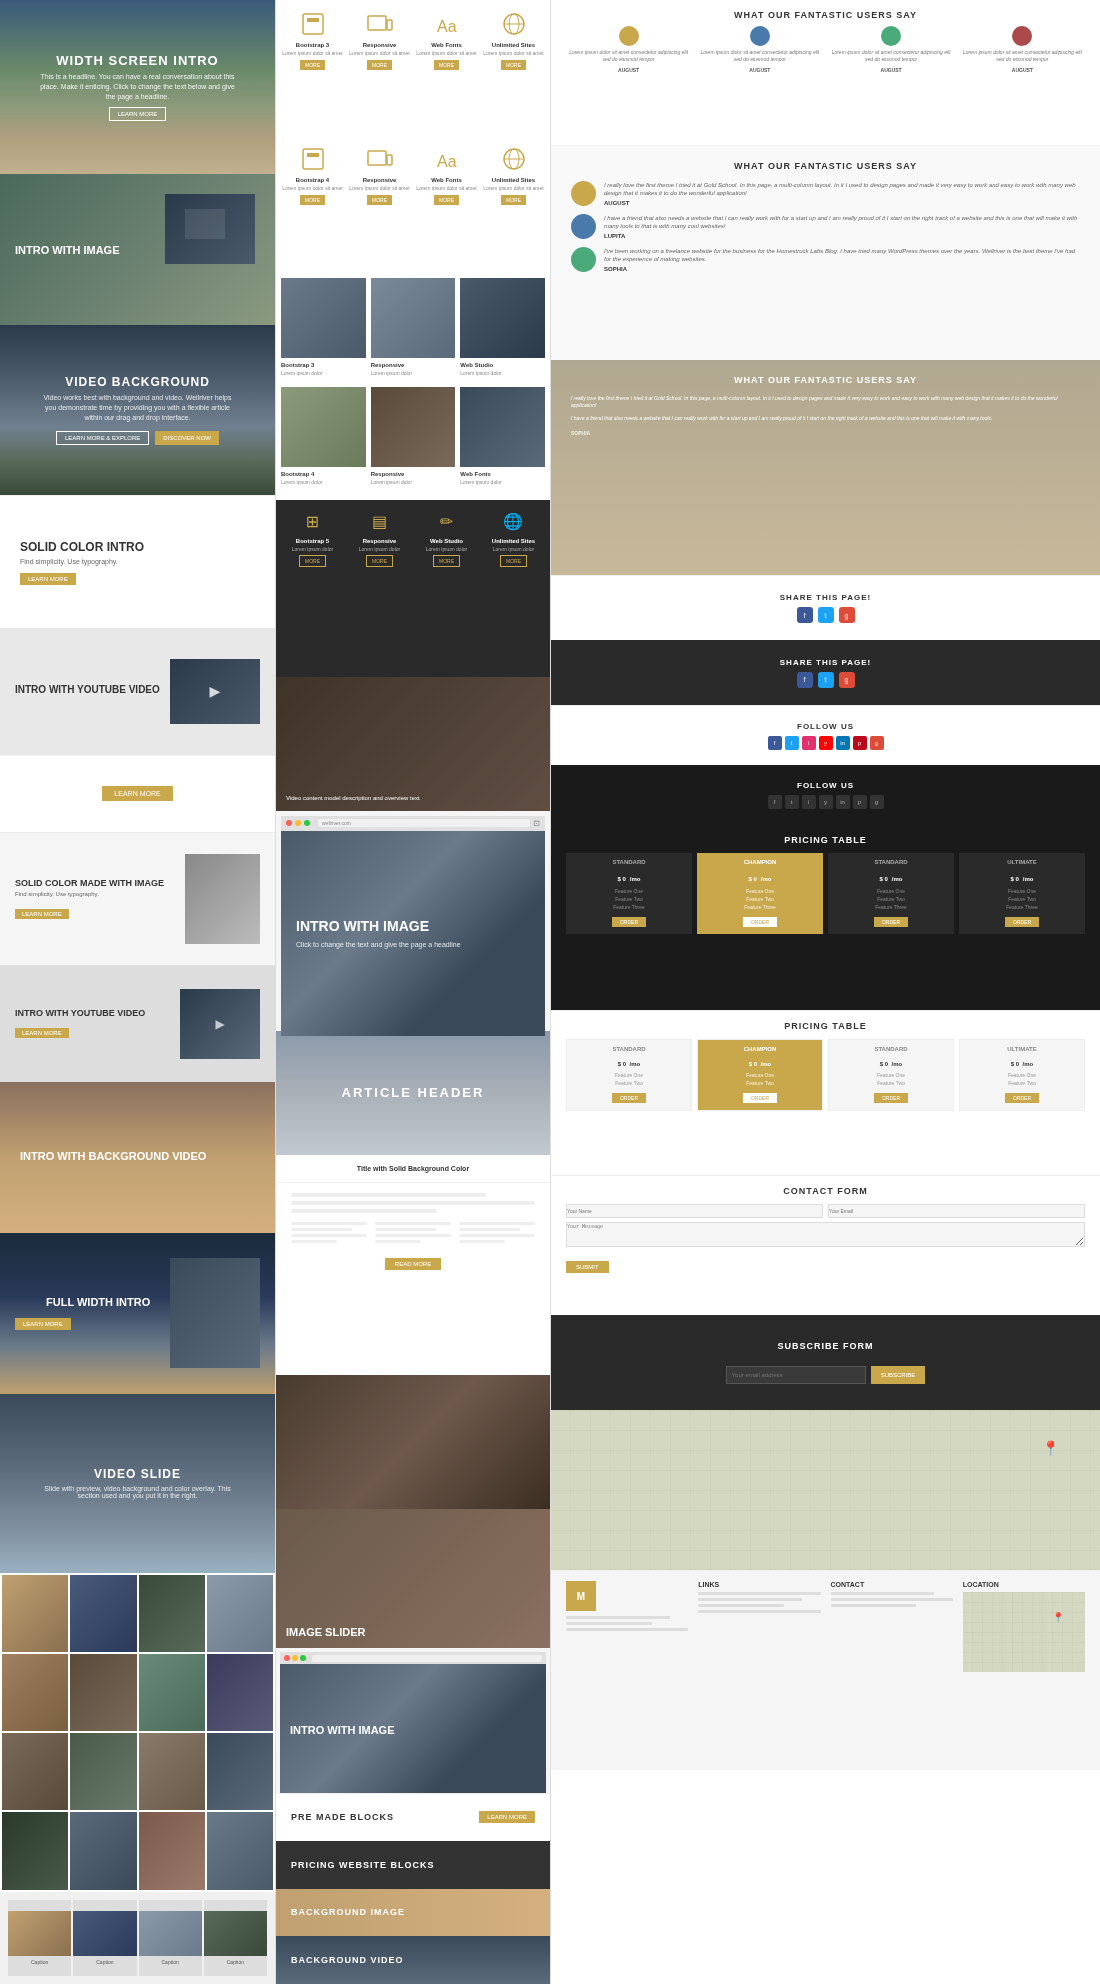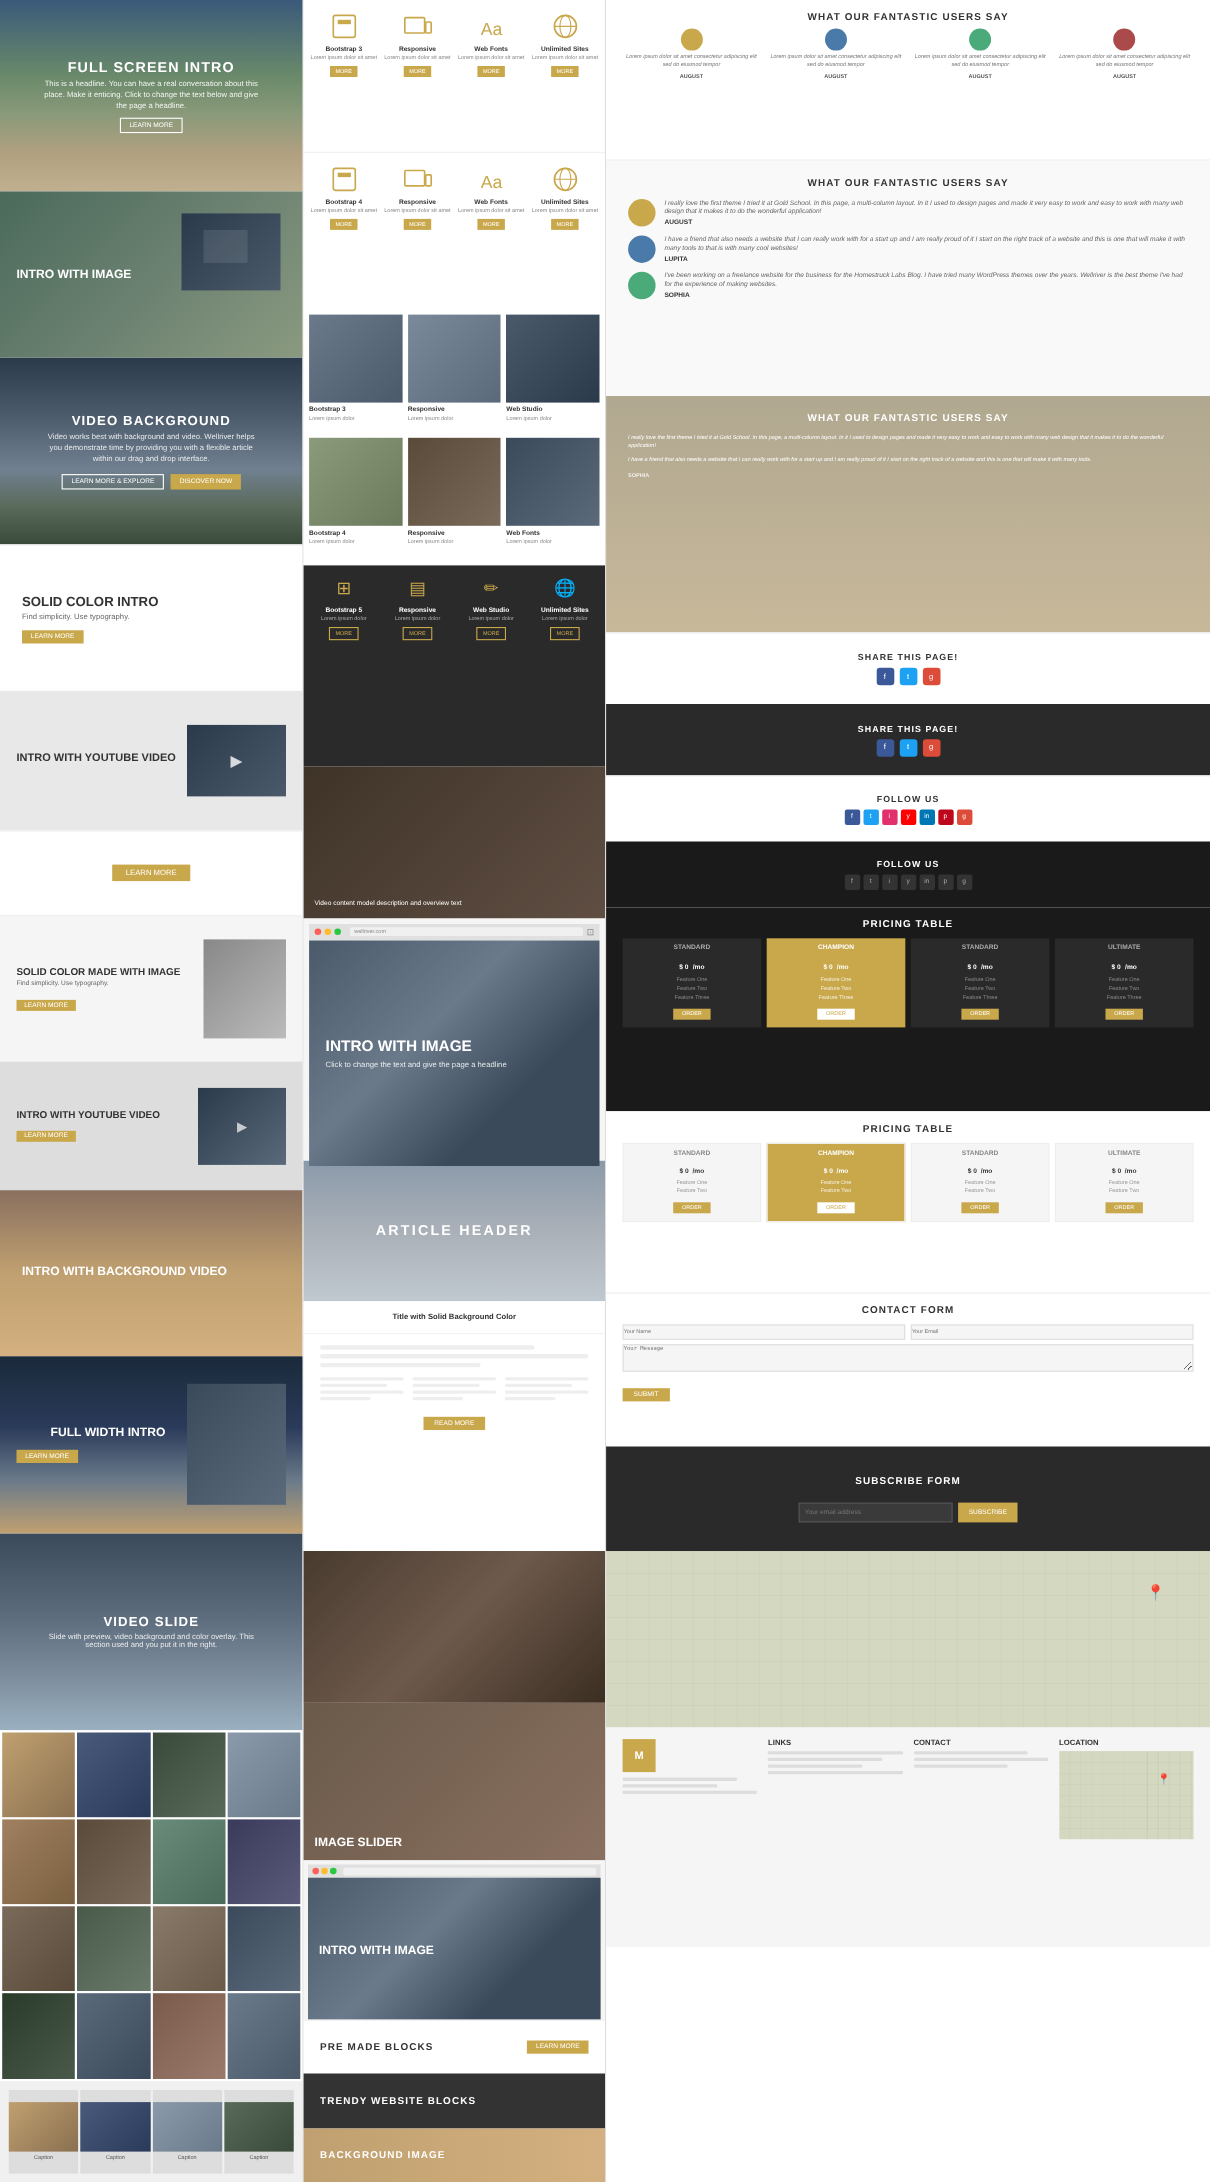--- a/index.html
+++ b/index.html
@@ -737,21 +737,21 @@
     .map-pin { position: absolute; top: 30px; right: 40px; color: #c9a84c; font-size: 14px; }
   </style>
 </head>
 <body>
 
 <div class="main-container">
 
   <div class="left-col">
 
     <div class="full-screen-intro">
-      <h2>FULL SCREEN INTRO</h2>
+      <h2>WIDTH SCREEN INTRO</h2>
       <p>This is a headline. You can have a real conversation about this place. Make it enticing. Click to change the text below and give the page a headline.</p>
       <button class="intro-btn">LEARN MORE</button>
     </div>
 
     <div class="intro-with-image">
       <div class="text-block">
         <h3>INTRO WITH IMAGE</h3>
       </div>
       <div class="img-overlay"></div>
     </div>
@@ -1088,27 +1088,30 @@
         <h3>INTRO WITH IMAGE</h3>
       </div>
     </div>
 
     <div class="premade-blocks">
       <span>PRE MADE BLOCKS</span>
       <button>LEARN MORE</button>
     </div>
 
     <div class="trendy-blocks">
-      <span>TRENDY WEBSITE BLOCKS</span>
+      <span>PRICING WEBSITE BLOCKS</span>
     </div>
 
     <div class="bg-image-section">
       <span>BACKGROUND IMAGE</span>
     </div>
 
+    <div class="bg-video-section">
+      <span>BACKGROUND VIDEO</span>
+    </div>
 
     <div class="mid-spacer"></div>
 
   </div>
 
   <div class="right-col">
 
     <div class="users-say-light">
       <h3>WHAT OUR FANTASTIC USERS SAY</h3>
       <div class="testimonials-grid">

